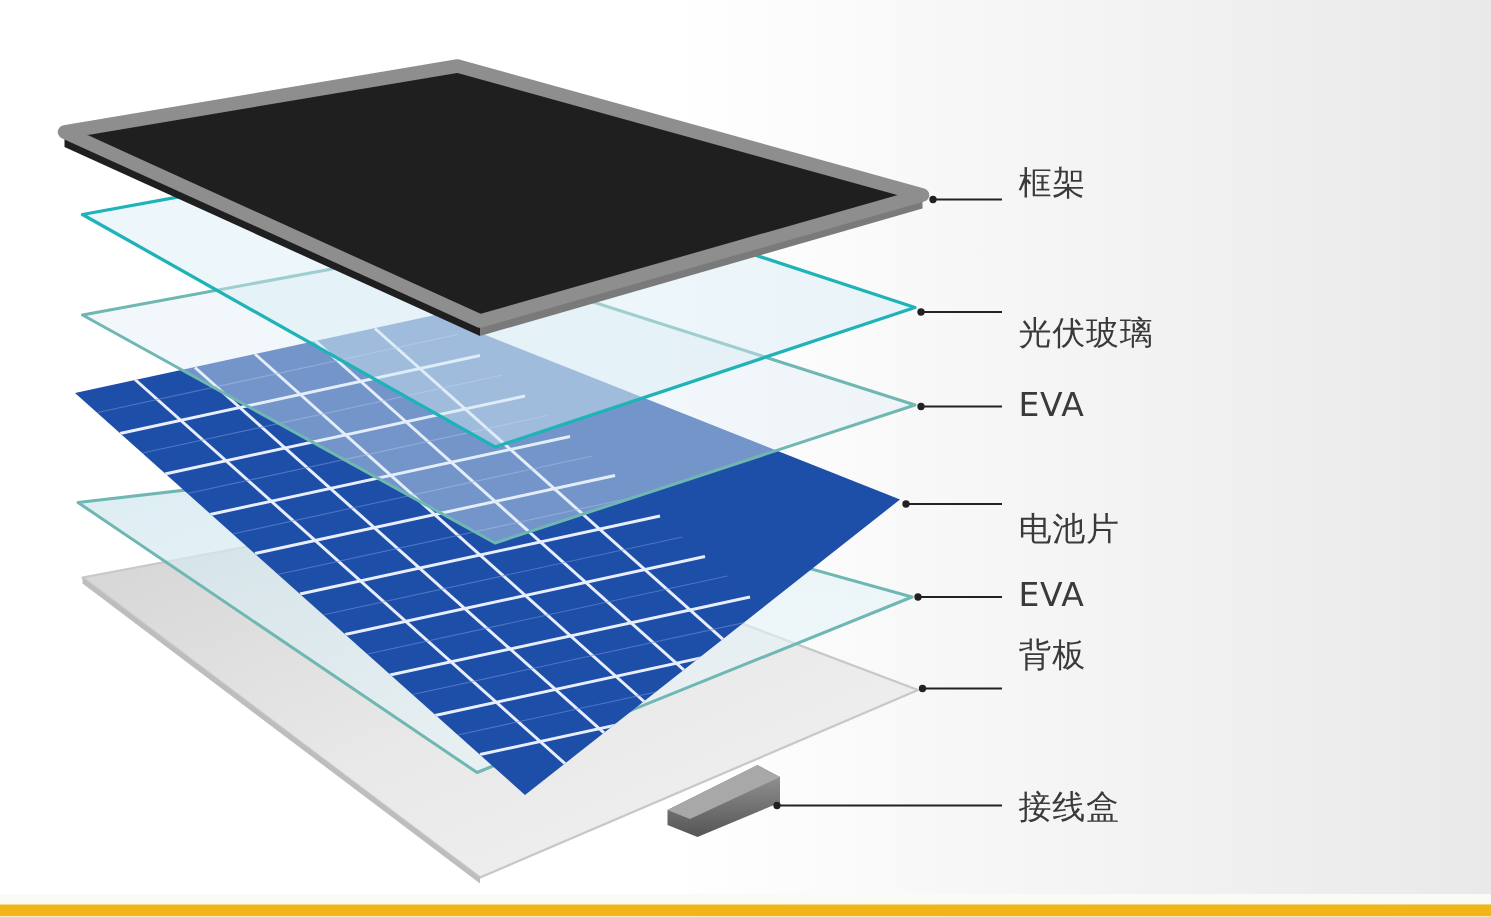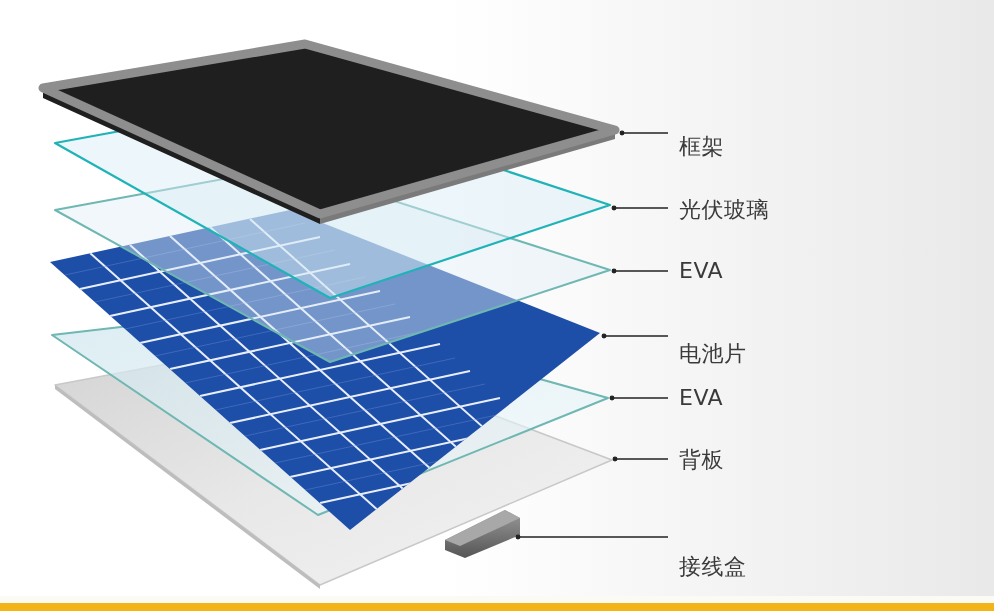--- a/index.html
+++ b/index.html
@@ -106,22 +106,22 @@
       <circle cx="604" cy="336" r="1.8"></circle>
     <line x1="612" y1="398" x2="668" y2="398"></line>
       <circle cx="612" cy="398" r="1.8"></circle>
     <line x1="615" y1="459" x2="668" y2="459"></line>
       <circle cx="615" cy="459" r="1.8"></circle>
     <line x1="518" y1="537" x2="668" y2="537"></line>
       <circle cx="518" cy="537" r="1.8"></circle>
   </g>
 </svg>
 
-<div class="label" style="top:136px">框架</div>
-<div class="label" style="top:199px">光伏玻璃</div>
+<div class="label" style="top:112px">框架</div>
+<div class="label" style="top:212px">光伏玻璃</div>
 <div class="label" style="top:260px">EVA</div>
 <div class="label" style="top:343px">电池片</div>
 <div class="label" style="top:387px">EVA</div>
-<div class="label" style="top:449px">背板</div>
-<div class="label" style="top:556px">接线盒</div>
+<div class="label" style="top:427px">背板</div>
+<div class="label" style="top:528px">接线盒</div>
 
 <div class="bottom-pad"></div>
 <div class="bottom-bar"></div>
 
 </body></html>

